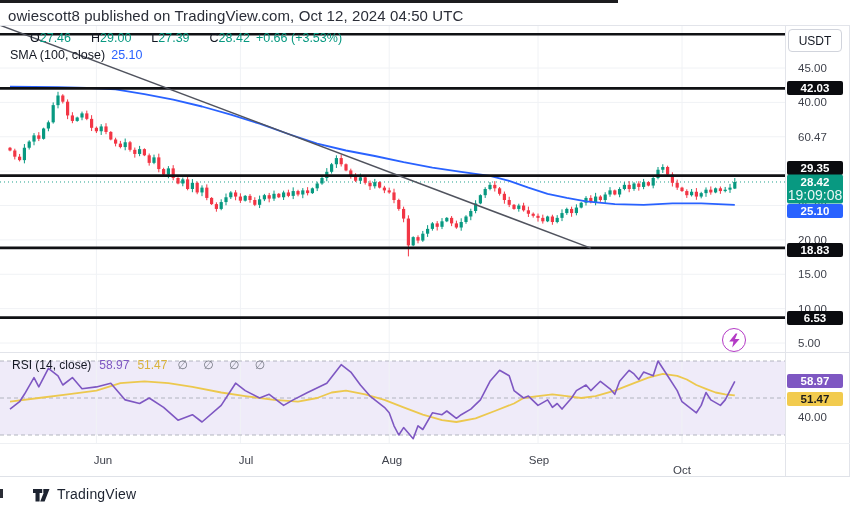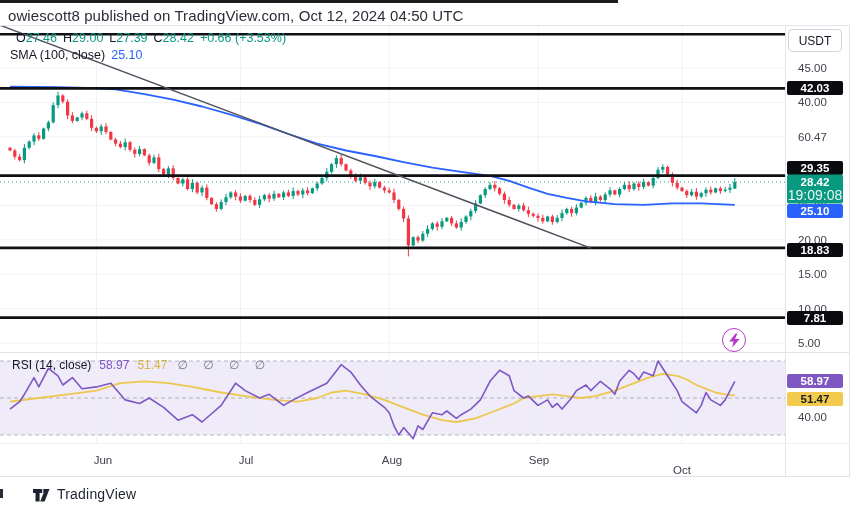--- a/index.html
+++ b/index.html
@@ -5,21 +5,21 @@
   html,body{margin:0;padding:0;background:#ffffff;font-family:"Liberation Sans",sans-serif;}
   .stage{position:relative;width:860px;height:511px;background:#ffffff;overflow:hidden;}
   .top-crop-bar{position:absolute;left:0;top:0;width:618px;height:3px;background:#1c1c1f;}
   .publish-note{position:absolute;left:8px;top:7px;font-size:15px;color:#2b2e38;letter-spacing:.1px;}
   .widget{position:absolute;left:0;top:25px;width:850px;height:452px;background:#fff;}
   .sep{position:absolute;background:#e2e4ea;}
   .sep.h{height:1px;} .sep.v{width:1px;}
   svg.pane{position:absolute;left:0;display:block;}
   .legend{position:absolute;left:10px;top:6px;font-size:12.5px;color:#131722;line-height:14px;}
   .legend-row{display:flex;gap:6px;align-items:baseline;margin-bottom:3px;white-space:nowrap;}
-  .ohlc-pair{margin-left:6px;}
+  .ohlc-pair{margin-left:20px;}
   .ohlc-pair .k{color:#131722;}
   .ohlc-pair .v{color:#089981;}
   .chg{color:#089981;}
   .sma-val{color:#2962ff;}
   .rsi-legend{position:absolute;left:12px;top:333px;font-size:12px;color:#131722;display:flex;gap:8px;align-items:baseline;white-space:nowrap;}
   .rsi-cur{color:#7e57c2;} .rsi-ma-cur{color:#d9b33c;}
   .rsi-empty{color:#787b86;letter-spacing:6px;margin-left:2px;}
   .price-axis{position:absolute;left:786px;top:0;width:64px;height:452px;}
   .tick{position:absolute;left:12px;font-size:11.5px;color:#3f424c;transform:translateY(-50%);}
   .badge{position:absolute;left:1px;width:56px;border-radius:2px;color:#fff;font-size:11.5px;font-weight:bold;text-align:center;transform:translateY(-50%);padding:1px 0;}
@@ -423,21 +423,21 @@
         <div class="tick" style="top: 214.875px;">20.00</div>
         <div class="tick" style="top: 249.25px;">15.00</div>
         <div class="tick" style="top: 283.625px;">10.00</div>
         <div class="tick" style="top: 318px;">5.00</div>
         <div class="tick" style="top: 391.5px;">40.00</div>
         <div class="badge" style="top: 63px; background: rgb(10, 11, 15);">42.03</div>
         <div class="badge" style="top: 142.5px; background: rgb(10, 11, 15);">29.35</div>
         <div class="badge" style="top: 164px; background: rgb(8, 153, 129);">28.42<span class="sub">19:09:08</span></div>
         <div class="badge" style="top: 185.5px; background: rgb(41, 98, 255);">25.10</div>
         <div class="badge" style="top: 225px; background: rgb(10, 11, 15);">18.83</div>
-        <div class="badge" style="top: 293px; background: rgb(10, 11, 15);">7.81</div>
+        <div class="badge" style="top: 293px; background: rgb(10, 11, 15);">6.53</div>
         <div class="badge" style="top: 356px; background: rgb(126, 87, 194);">58.97</div>
         <div class="badge" style="top: 374px; background: rgb(242, 203, 78); color: rgb(27, 27, 27);">51.47</div>
       </div>
 
     <div class="time-axis" id="time-axis">
         <div class="month" style="left: 103px;">Jun</div>
         <div class="month" style="left: 246px;">Jul</div>
         <div class="month" style="left: 392px;">Aug</div>
         <div class="month" style="left: 539px;">Sep</div>
         <div class="month" style="left: 682px; margin-top: 10px;">Oct</div>

